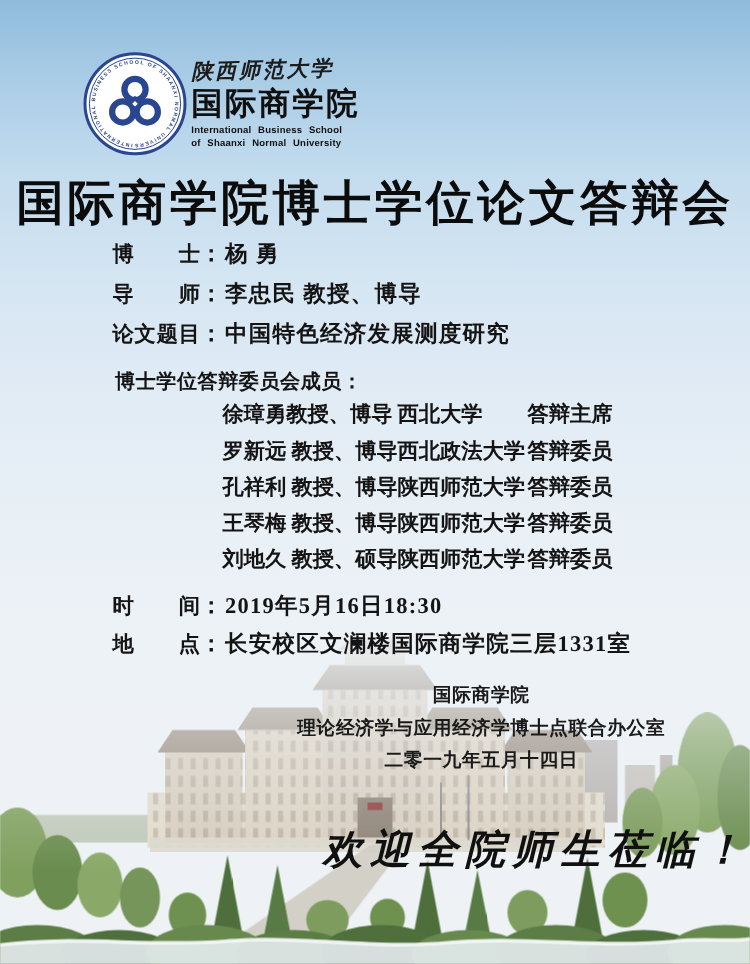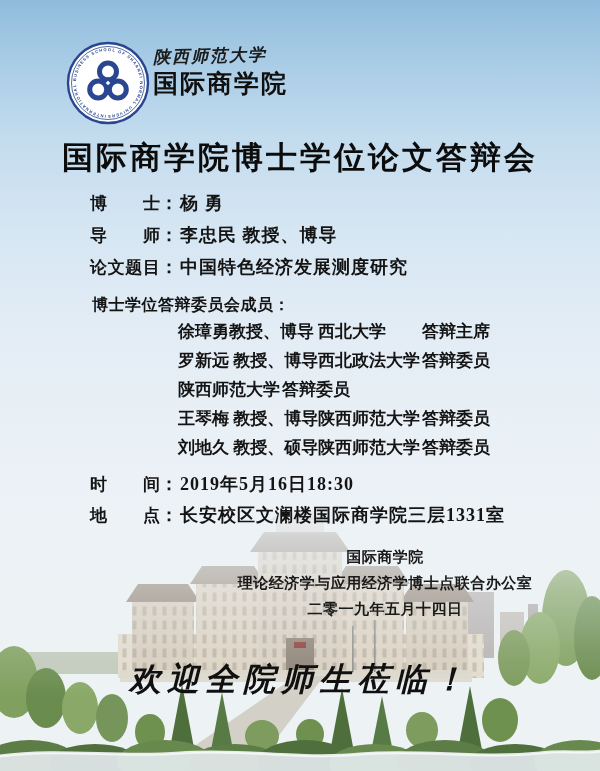--- a/index.html
+++ b/index.html
@@ -21,21 +21,21 @@
     font-family:"Liberation Serif","DejaVu Serif",serif;font-style:italic;font-weight:700;
     font-size:17px;letter-spacing:2px;color:#1c1c1c;transform:rotate(-1.5deg);transform-origin:left;
   }
   .school-cn{font-weight:700;font-size:25px;letter-spacing:2px;color:#101010;margin-top:1px;line-height:1.05;}
   .school-en{font-weight:700;font-size:7.6px;letter-spacing:.2px;word-spacing:3px;color:#101010;margin-top:3px;line-height:1.35;}
 
   
   .title{
     position:absolute;left:0;top:137px;width:600px;margin:0;text-align:center;
     font-family:"Liberation Serif","DejaVu Serif",serif;font-weight:700;
-    font-size:31px;letter-spacing:3px;color:#0c0c0c;
+    font-size:38px;letter-spacing:3px;color:#0c0c0c;
   }
 
   
   .info-row{position:absolute;left:90px;height:22px;font-weight:700;font-size:18px;white-space:nowrap;}
   .jlabel{display:inline-block;width:70px;font-size:17px;text-align:justify;text-align-last:justify;vertical-align:baseline;}
   .colon{display:inline-block;margin:0 2px 0 0;}
   .ival{letter-spacing:1px;font-family:Liberation Serif, serif;}
 
   
   .c-header{position:absolute;left:92px;top:295px;font-weight:700;font-size:16px;letter-spacing:.5px;}
@@ -45,21 +45,21 @@
   .c-name{width:140px;}
   .c-univ{width:104px;}
   .c-role{width:76px;}
 
   
   .organizers{position:absolute;left:235px;top:544px;width:300px;text-align:center;
     font-weight:700;font-size:15px;line-height:26px;letter-spacing:.5px;color:#1a1a1a;}
 
   
   .welcome{
-    position:absolute;left:0;top:658px;width:600px;text-align:center;
+    position:absolute;left:0;top:658px;width:600px;text-align:right;
     font-family:"Liberation Serif","DejaVu Serif",serif;font-style:italic;font-weight:700;
     font-size:32px;letter-spacing:6px;color:#101010;
   }
 </style>
 </head>
 <body>
 
 <div class="poster">
 
   <div class="photo">
@@ -183,20 +183,24 @@
         <circle cx="42" cy="30.5" r="8.5" fill="none" stroke="#2a4690" stroke-width="5"></circle>
         <circle cx="32.2" cy="48.5" r="8.5" fill="none" stroke="#2a4690" stroke-width="5"></circle>
         <circle cx="51.8" cy="48.5" r="8.5" fill="none" stroke="#2a4690" stroke-width="5"></circle>
         <rect x="37.5" y="37.5" width="9" height="9" fill="#2a4690" transform="rotate(45 42 42)"></rect>
         <rect x="40.4" y="40.4" width="3.2" height="3.2" fill="#ffffff" transform="rotate(45 42 42)"></rect>
       </g>
     </svg>
     <div class="mast-text">
       <div class="calligraphy">陕西师范大学</div>
       <div class="school-cn">国际商学院</div>
+      <div class="school-en">
+        <div>International Business School</div>
+        <div>of Shaanxi Normal University</div>
+      </div>
     </div>
   </header>
 
   <h1 class="title">国际商学院博士学位论文答辩会</h1>
 
   <div class="info-row" style="top:191px">
     <span class="jlabel">博士</span><span class="colon">：</span><span class="ival">杨 勇</span>
   </div>
   <div class="info-row" style="top:223px">
     <span class="jlabel">导师</span><span class="colon">：</span><span class="ival">李忠民 教授、博导</span>
@@ -211,20 +215,21 @@
       <span class="c-name">徐璋勇教授、博导</span>
       <span class="c-univ">西北大学</span>
       <span class="c-role">答辩主席</span>
     </div>
     <div class="c-row">
       <span class="c-name">罗新远 教授、博导</span>
       <span class="c-univ">西北政法大学</span>
       <span class="c-role">答辩委员</span>
     </div>
     <div class="c-row">
+      <span class="c-name">孔祥利 教授、博导</span>
       <span class="c-univ">陕西师范大学</span>
       <span class="c-role">答辩委员</span>
     </div>
     <div class="c-row">
       <span class="c-name">王琴梅 教授、博导</span>
       <span class="c-univ">陕西师范大学</span>
       <span class="c-role">答辩委员</span>
     </div>
     <div class="c-row">
       <span class="c-name">刘地久 教授、硕导</span>

